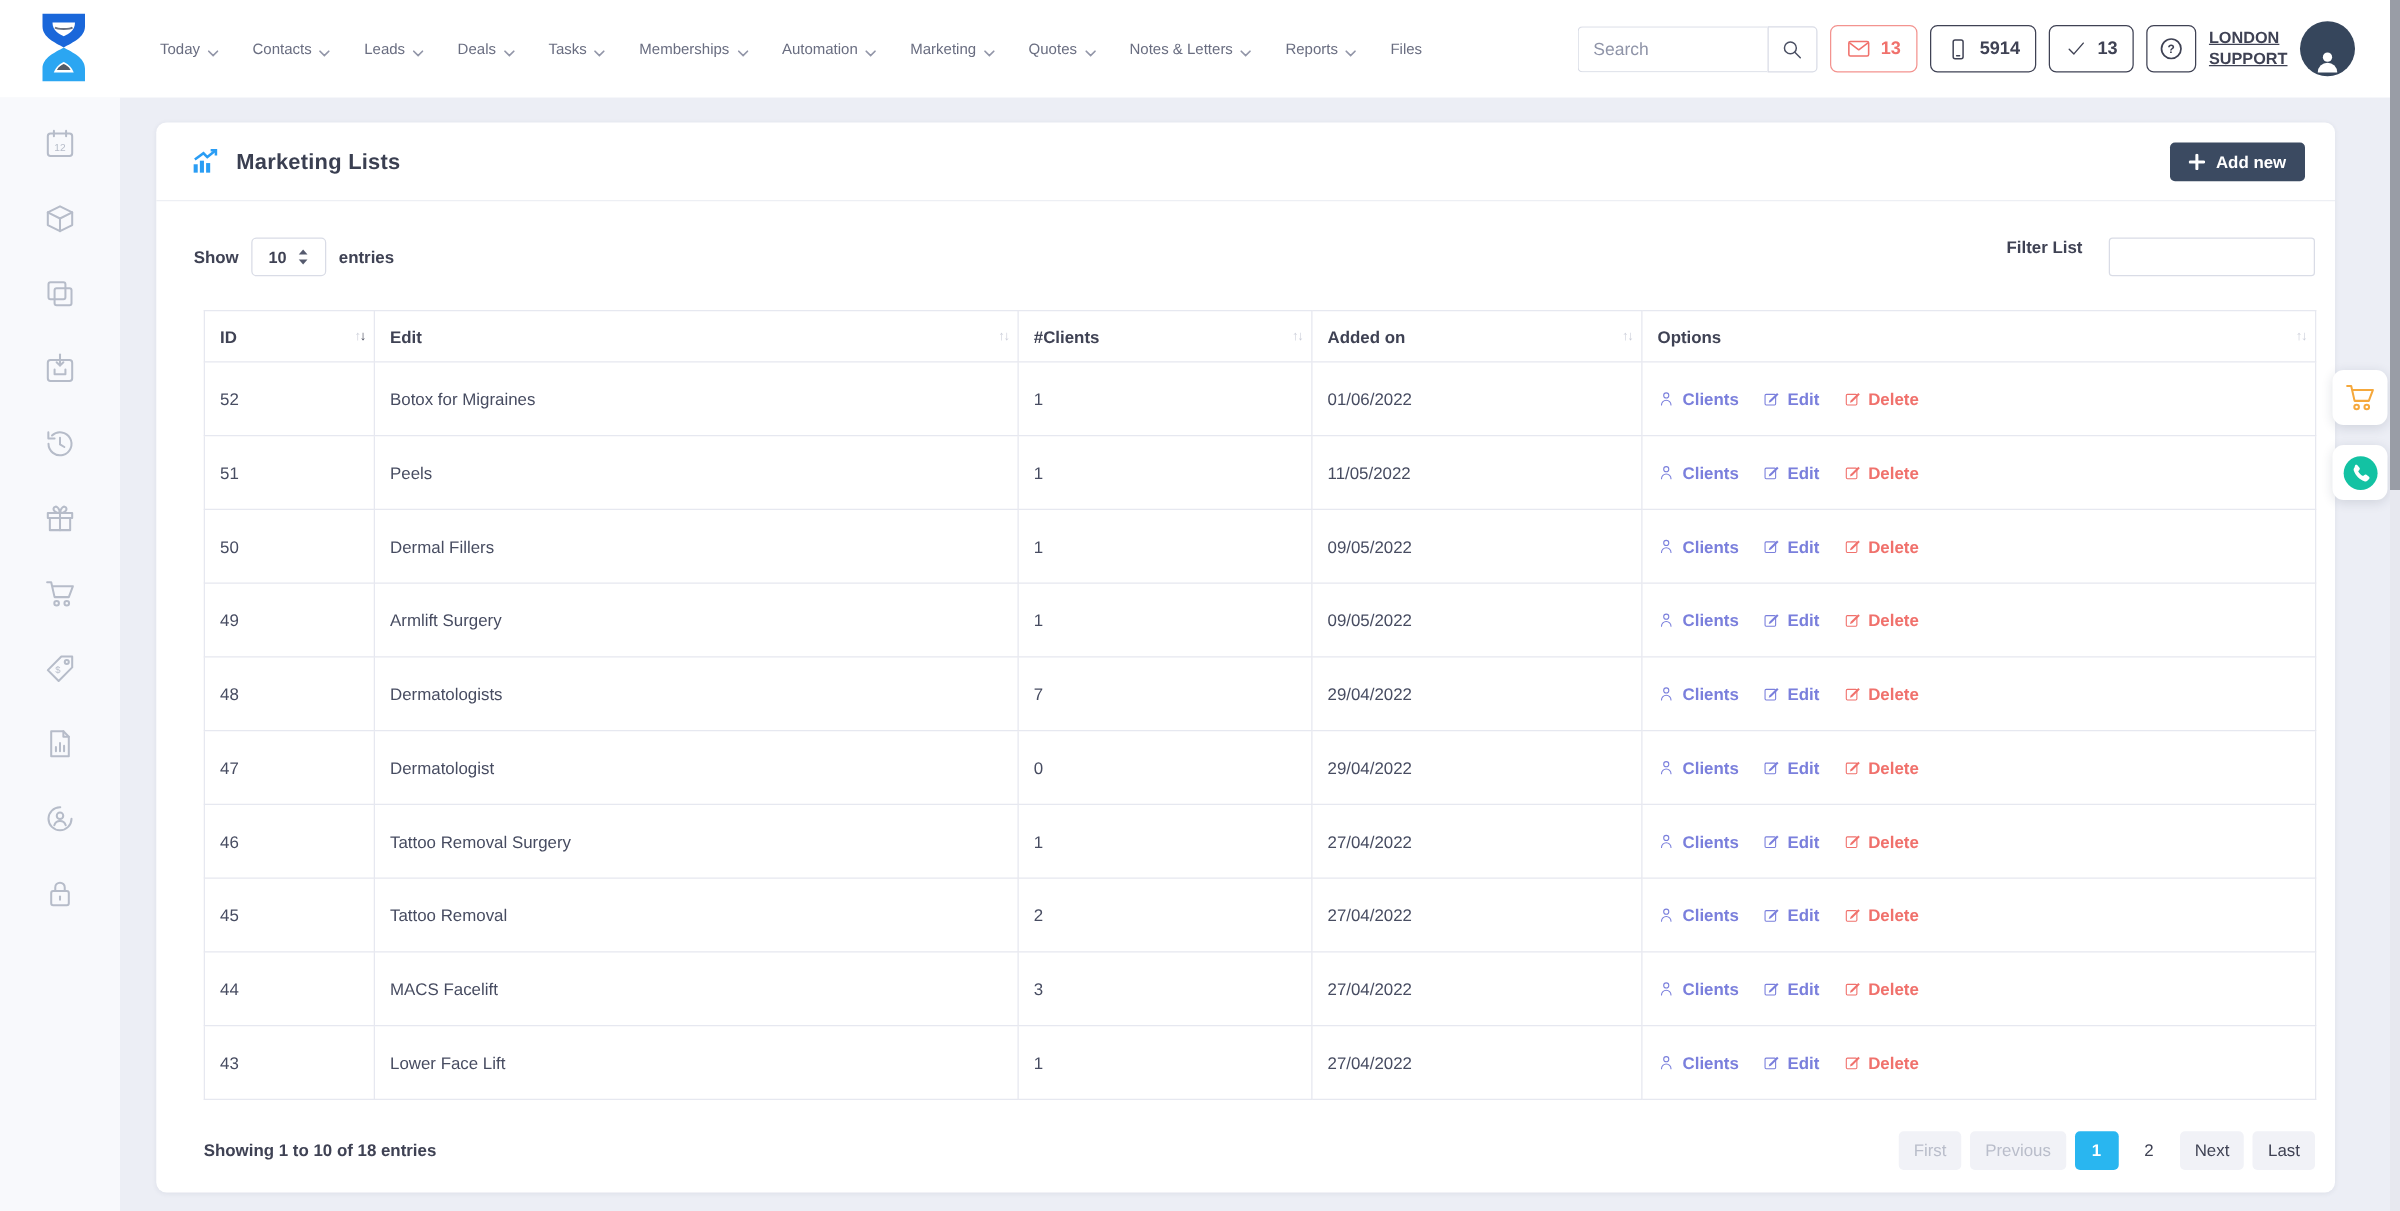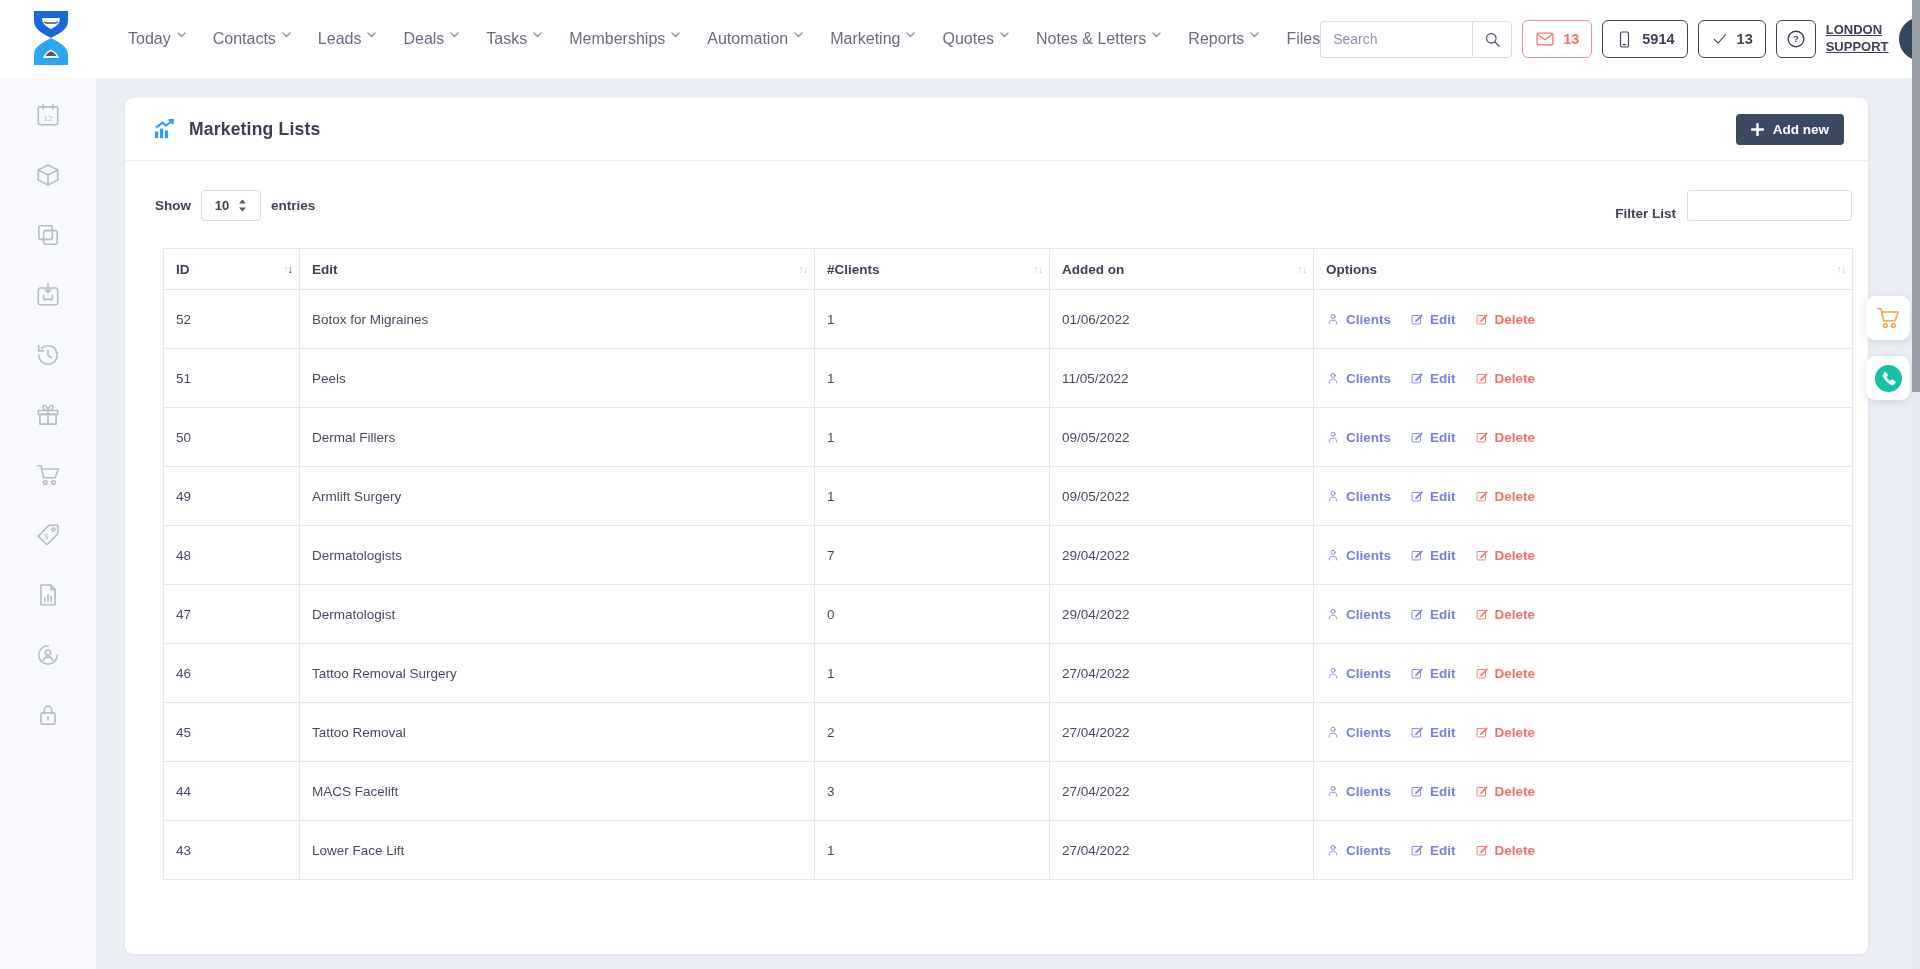--- a/index.html
+++ b/index.html
@@ -10,21 +10,21 @@
     font-family:"Liberation Sans", sans-serif;
     color:#3f4254;
   }
   
   .navbar {
     position:absolute; top:0; left:0; width:1912px; height:78px;
     background:#fff; display:flex; align-items:center; z-index:6;
   }
   .logo { margin-left:28px; width:46px; height:58px; flex:0 0 auto; cursor:pointer; }
   .menu { display:flex; align-items:center; margin-left:54px; gap:27px; }
-  .menu-item { display:flex; align-items:flex-start; gap:6px; font-size:16px; color:#696d80; cursor:pointer; white-space:nowrap; }
+  .menu-item { display:flex; align-items:flex-end; gap:6px; font-size:12px; color:#696d80; cursor:pointer; white-space:nowrap; }
   .menu-item .chev { display:flex; margin-top:2px; }
   .nav-right { margin-left:auto; margin-right:28px; display:flex; align-items:center; gap:10px; }
   .search-group { display:flex; align-items:center; }
   .search-group input {
     width:152px; height:37px; border:1px solid #d9dce6; border-right:none;
     border-radius:4px 0 0 4px; padding:0 12px; font-size:14px; color:#3f4254;
     outline:none; font-family:inherit;
   }
   .search-group input::placeholder { color:#8f94a8; }
   .search-btn {
@@ -67,21 +67,21 @@
     display:flex; align-items:center; gap:9px; cursor:pointer; font-family:inherit;
   }
   
   .controls { display:flex; align-items:center; justify-content:space-between; padding:29px 16px 0 30px; }
   .length { display:flex; align-items:center; gap:10px; font-size:13.5px; color:#3f4254; font-weight:bold; }
   .page-size {
     width:60px; height:31px; border:1px solid #d9dce6; border-radius:4px;
     display:flex; align-items:center; justify-content:center; gap:9px;
     font-size:13px; color:#3f4254; cursor:pointer; background:#fff;
   }
-  .filter-wrap { display:flex; align-items:flex-end; gap:11px; font-size:13.5px; color:#3f4254; font-weight:bold; }
+  .filter-wrap { display:flex; align-items:flex-start; gap:21px; font-size:13.5px; color:#3f4254; font-weight:bold; }
   .filter-wrap input { width:165px; height:31px; border:1px solid #d9dce6; border-radius:3px; outline:none; padding:0 10px; font-size:13px; font-family:inherit; }
   
   .data-table { margin:27px 16px 0 38px; width:1689px; border-collapse:collapse; table-layout:fixed; }
   .data-table th, .data-table td { border:1px solid #e6e8f0; text-align:left; }
   .data-table th { height:41px; padding:0 24px 0 12px; font-size:13.5px; font-weight:bold; color:#3f4254; position:relative; cursor:pointer; }
   .data-table td { height:59px; padding:0 12px; font-size:13.5px; color:#474c61; }
   .col-0 { width:136px; } .col-1 { width:515px; } .col-2 { width:235px; } .col-3 { width:264px; } .col-4 { width:539px; }
   .sort { position:absolute; right:7px; top:50%; transform:translateY(-50%); font-size:10.5px; letter-spacing:-1px; font-style:normal; }
   .sort i { font-style:normal; color:#cbced9; }
   .sort i.on { color:#3f4254; }
@@ -803,20 +803,31 @@
                   </svg>
                 </span>
                 <span>Delete</span>
               </a>
             </div>
           </td>
         </tr>
       </tbody>
   </table>
 
+  <div class="table-footer">
+    <span class="summary">Showing 1 to 10 of 18 entries</span>
+    <div class="pagination" id="pagination">
+        <button class="page-btn disabled">First</button>
+        <button class="page-btn disabled">Previous</button>
+        <button class="page-btn active">1</button>
+        <button class="page-btn plain">2</button>
+        <button class="page-btn ">Next</button>
+        <button class="page-btn ">Last</button>
+      </div>
+  </div>
 </main>
 
 <div class="float-btn cart" id="float-cart">
     <span style="display:flex;">
       <svg width="26" height="26" viewBox="0 0 24 24" fill="none" stroke="currentColor" stroke-width="1.5" stroke-linecap="round" stroke-linejoin="round">
         <path d="M2.5 3.5 H5.5 L8 14.5 H18.5 L21.5 6.5 H6.2"></path>
         <circle cx="9.5" cy="19" r="1.7"></circle>
         <circle cx="17" cy="19" r="1.7"></circle>
       </svg>
     </span>

